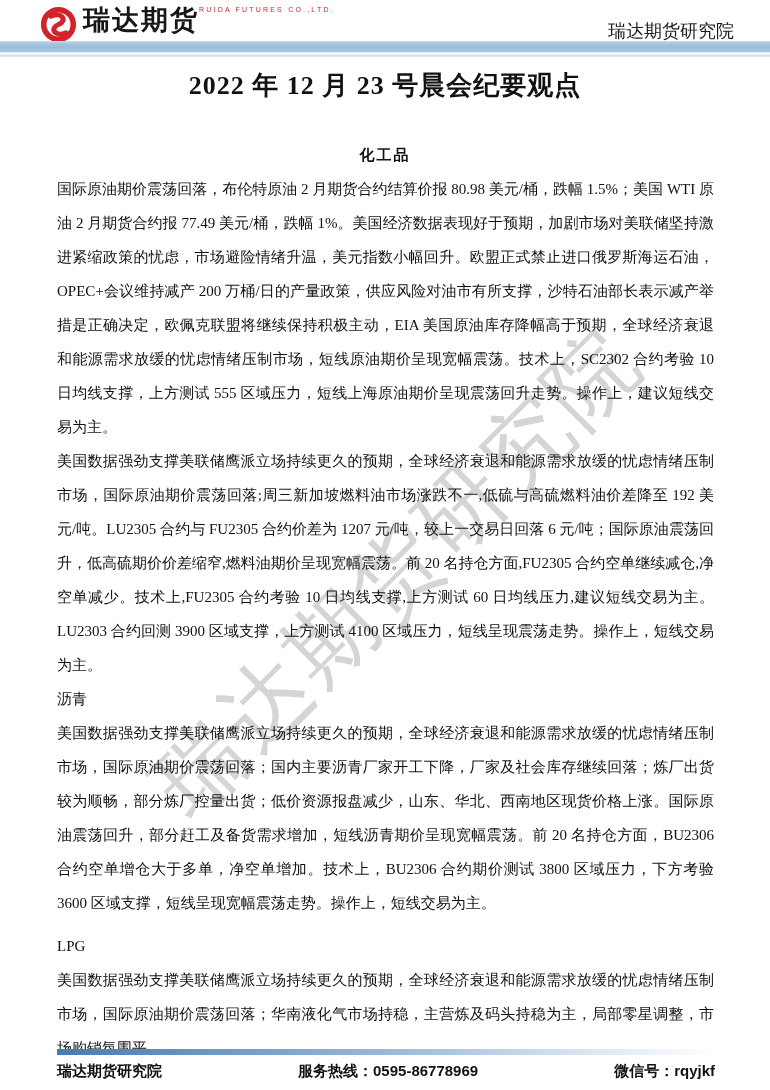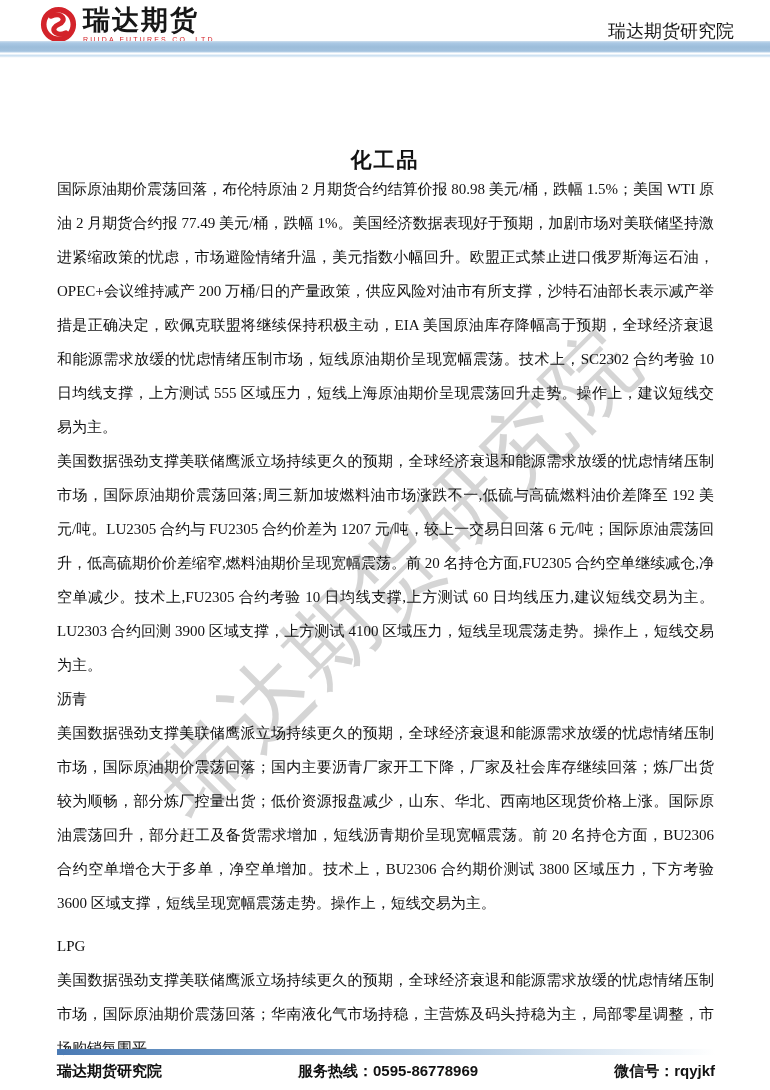--- a/index.html
+++ b/index.html
@@ -9,21 +9,21 @@
     margin:0 auto;
     background:#ffffff;
     overflow:hidden;
     font-family:"Liberation Serif","DejaVu Serif",serif;
     color:#111;
   }
 
   
   .logo-block { position:absolute; left:40px; top:5px; display:flex; align-items:flex-start; }
   .logo-mark { width:37px; height:37px; margin-right:6px; margin-top:1px; }
-  .logo-texts { display:flex; flex-direction:column; }
+  .logo-texts { display:flex; flex-direction:row; }
   .logo-brand {
     font-family:"Liberation Sans","DejaVu Sans",sans-serif;
     font-weight:900; font-size:27px; line-height:30px; color:#161616; letter-spacing:2px;
   }
   .logo-sub {
     font-family:"Liberation Sans","DejaVu Sans",sans-serif;
     font-size:7px; color:#d3232a; letter-spacing:2.2px; margin-top:1px;
   }
   .header-right {
     position:absolute; right:36px; top:19px;
@@ -39,21 +39,21 @@
       #f2f7fb 16px, #ffffff 17px);
   }
 
   
   .doc-title {
     position:absolute; left:0; top:68px; width:770px;
     text-align:center; font-size:26px; font-weight:bold; letter-spacing:1px;
   }
   .category-heading {
     position:absolute; left:0; top:146px; width:770px;
-    text-align:center; font-size:21px; font-weight:bold; letter-spacing:2px;
+    text-align:center; font-size:15px; font-weight:bold; letter-spacing:2px;
   }
 
   
   .body-text {
     position:absolute; left:57px; top:172px; width:657px;
     font-size:15px; line-height:34px;
   }
   .body-text .sec-label { text-align:left; }
   .body-text p { margin:0; text-align:justify; }
   .sec-lpg { margin-top:9px; }
@@ -94,20 +94,21 @@
       </svg>
     </span>
     <span class="logo-texts">
       <span class="logo-brand">瑞达期货</span>
       <span class="logo-sub">RUIDA FUTURES CO.,LTD.</span>
     </span>
   </div>
   <div class="header-right">瑞达期货研究院</div>
   <div class="header-bar"></div>
 
+  <div class="doc-title">2022 年 12 月 23 号晨会纪要观点</div>
   <div class="category-heading">化工品</div>
 
   <div class="watermark">瑞达期货研究院</div>
 
   <div class="body-text">
     <div class="section">
       <p>国际原油期价震荡回落，布伦特原油 2 月期货合约结算价报 80.98 美元/桶，跌幅 1.5%；美国 WTI 原油 2 月期货合约报 77.49 美元/桶，跌幅 1%。美国经济数据表现好于预期，加剧市场对美联储坚持激进紧缩政策的忧虑，市场避险情绪升温，美元指数小幅回升。欧盟正式禁止进口俄罗斯海运石油，OPEC+会议维持减产 200 万桶/日的产量政策，供应风险对油市有所支撑，沙特石油部长表示减产举措是正确决定，欧佩克联盟将继续保持积极主动，EIA 美国原油库存降幅高于预期，全球经济衰退和能源需求放缓的忧虑情绪压制市场，短线原油期价呈现宽幅震荡。技术上，SC2302 合约考验 10 日均线支撑，上方测试 555 区域压力，短线上海原油期价呈现震荡回升走势。操作上，建议短线交易为主。</p>
     </div>
     <div class="section">
       <p>美国数据强劲支撑美联储鹰派立场持续更久的预期，全球经济衰退和能源需求放缓的忧虑情绪压制市场，国际原油期价震荡回落;周三新加坡燃料油市场涨跌不一,低硫与高硫燃料油价差降至 192 美元/吨。LU2305 合约与 FU2305 合约价差为 1207 元/吨，较上一交易日回落 6 元/吨；国际原油震荡回升，低高硫期价价差缩窄,燃料油期价呈现宽幅震荡。前 20 名持仓方面,FU2305 合约空单继续减仓,净空单减少。技术上,FU2305 合约考验 10 日均线支撑,上方测试 60 日均线压力,建议短线交易为主。LU2303 合约回测 3900 区域支撑，上方测试 4100 区域压力，短线呈现震荡走势。操作上，短线交易为主。</p>

